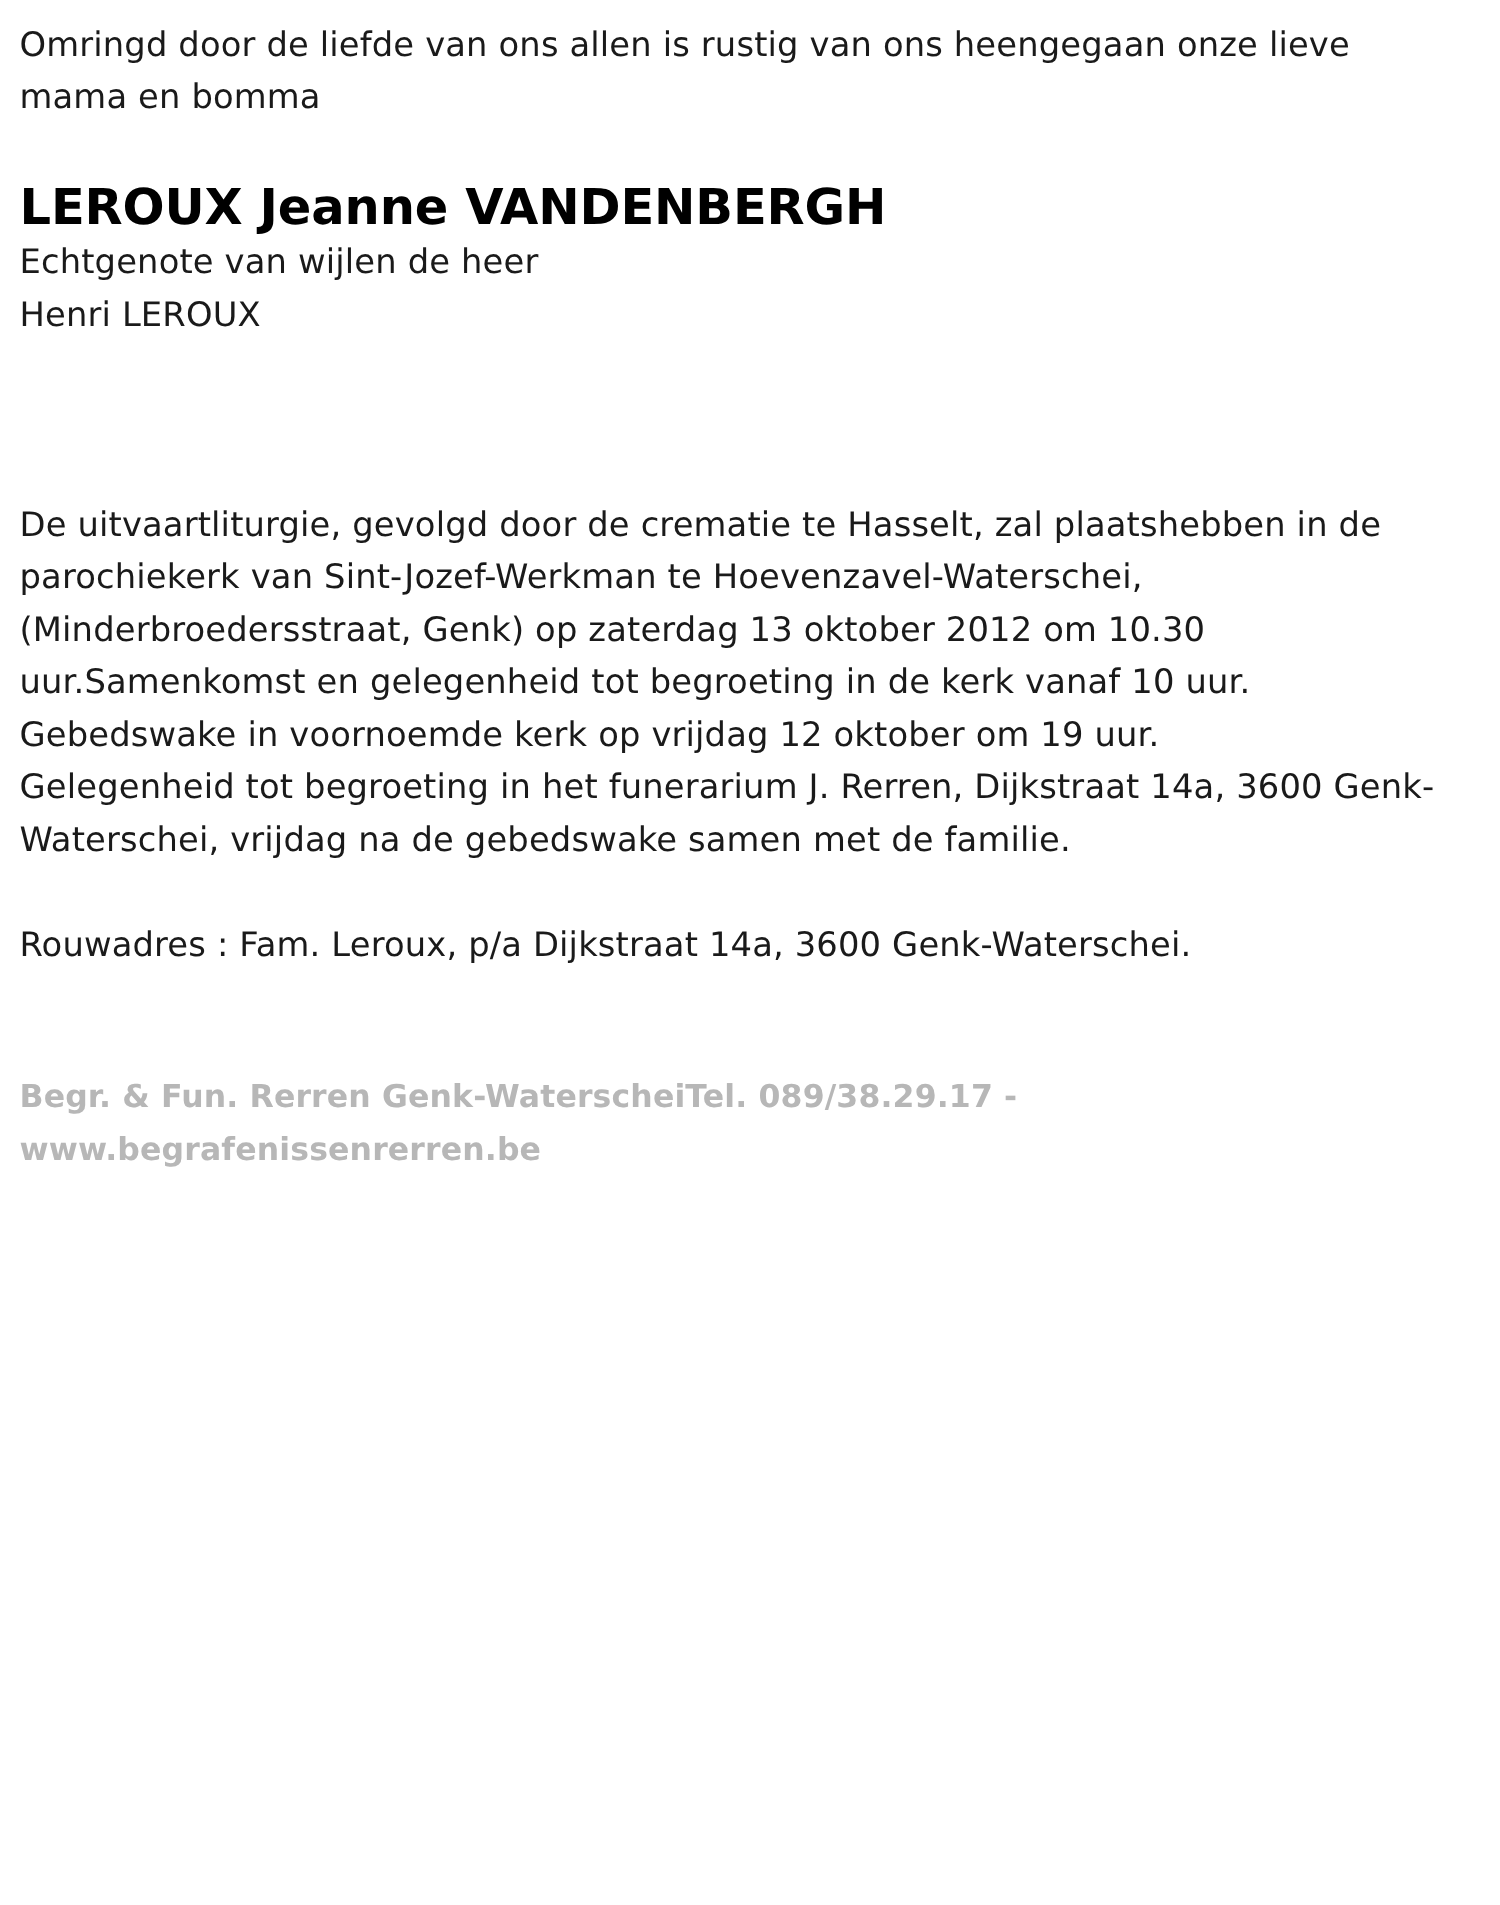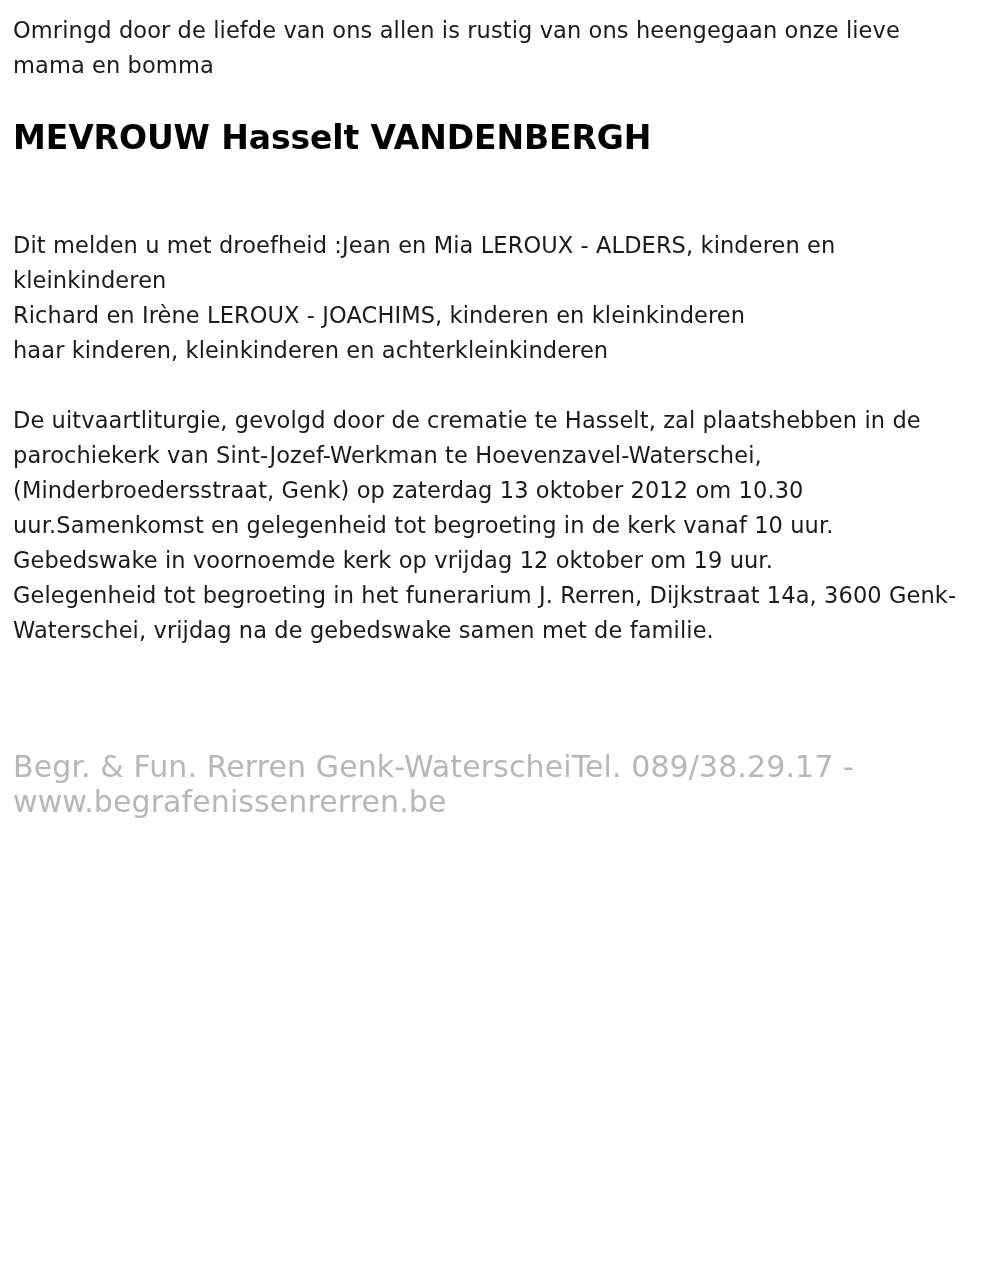--- a/index.html
+++ b/index.html
@@ -37,58 +37,58 @@
   }
   .deceased-name {
     font-size: 33px;
     line-height: 40px;
     font-weight: 700;
     letter-spacing: -0.1px;
     margin: 0;
     color: #000000;
   }
   .footer-note {
-    font-size: 30px;
+    font-size: 21px;
     line-height: 35px;
-    font-weight: 400;
+    font-weight: 700;
     letter-spacing: 0.1px;
     margin: 0;
     color: #b7b7b7;
     white-space: pre-line;
   }
 </style>
 </head>
 <body>
 
 <div class="obituary">
 
   <p class="para">Omringd door de liefde van ons allen is rustig van ons heengegaan onze lieve mama en bomma</p>
 
   <div class="spacer"></div>
 
-  <h1 class="deceased-name">MEVROUW Hasselt VANDENBERGH</h1>
+  <h1 class="deceased-name">LEROUX Jeanne VANDENBERGH</h1>
 
+  <p class="para">Echtgenote van wijlen de heer
+Henri LEROUX</p>
 
   <div class="spacer"></div>
 
 
   <div class="spacer"></div>
 
-  <p class="para">Dit melden u met droefheid :Jean en Mia LEROUX - ALDERS, kinderen en kleinkinderen
-Richard en Irène LEROUX - JOACHIMS, kinderen en kleinkinderen
-haar kinderen, kleinkinderen en achterkleinkinderen</p>
 
   <div class="spacer"></div>
 
   <p class="para">De uitvaartliturgie, gevolgd door de crematie te Hasselt, zal plaatshebben in de parochiekerk van Sint-Jozef-Werkman te Hoevenzavel-Waterschei, (Minderbroedersstraat, Genk) op zaterdag 13 oktober 2012 om 10.30 uur.Samenkomst en gelegenheid tot begroeting in de kerk vanaf 10 uur.
 Gebedswake in voornoemde kerk op vrijdag 12 oktober om 19 uur.
 Gelegenheid tot begroeting in het funerarium J. Rerren, Dijkstraat 14a, 3600 Genk-Waterschei, vrijdag na de gebedswake samen met de familie.</p>
 
   <div class="spacer"></div>
 
+  <p class="para">Rouwadres : Fam. Leroux, p/a Dijkstraat 14a, 3600 Genk-Waterschei.</p>
 
   <div class="spacer"></div>
 
 
   <div class="spacer-sm"></div>
 
   <p class="footer-note">Begr. &amp; Fun. Rerren Genk-WaterscheiTel. 089/38.29.17 - www.begrafenissenrerren.be</p>
 
 </div>
 

